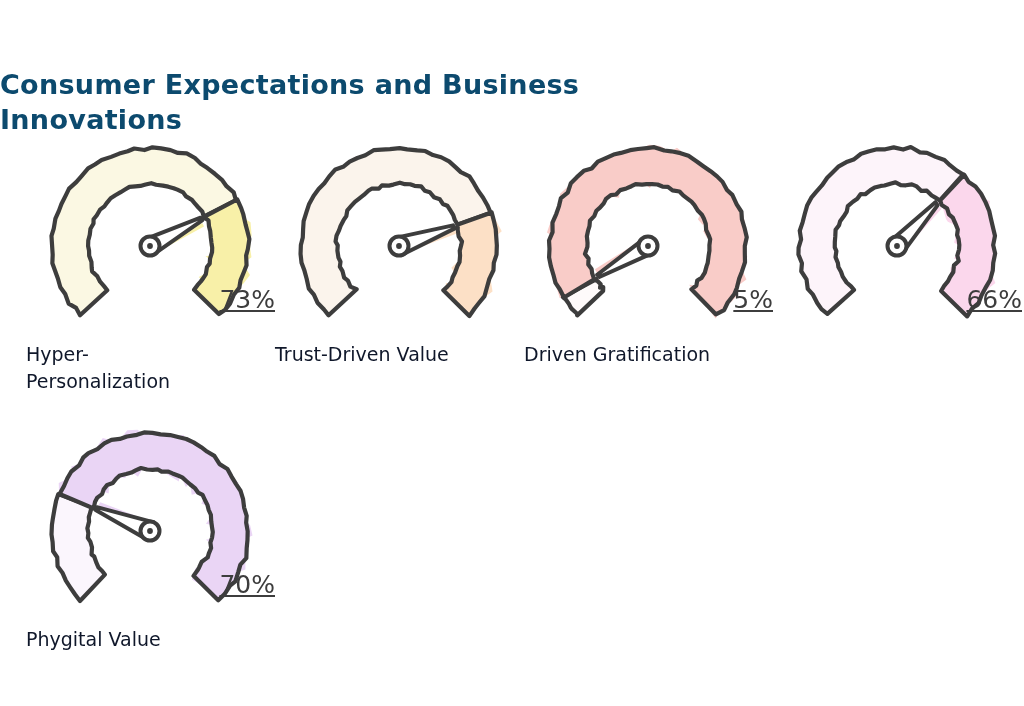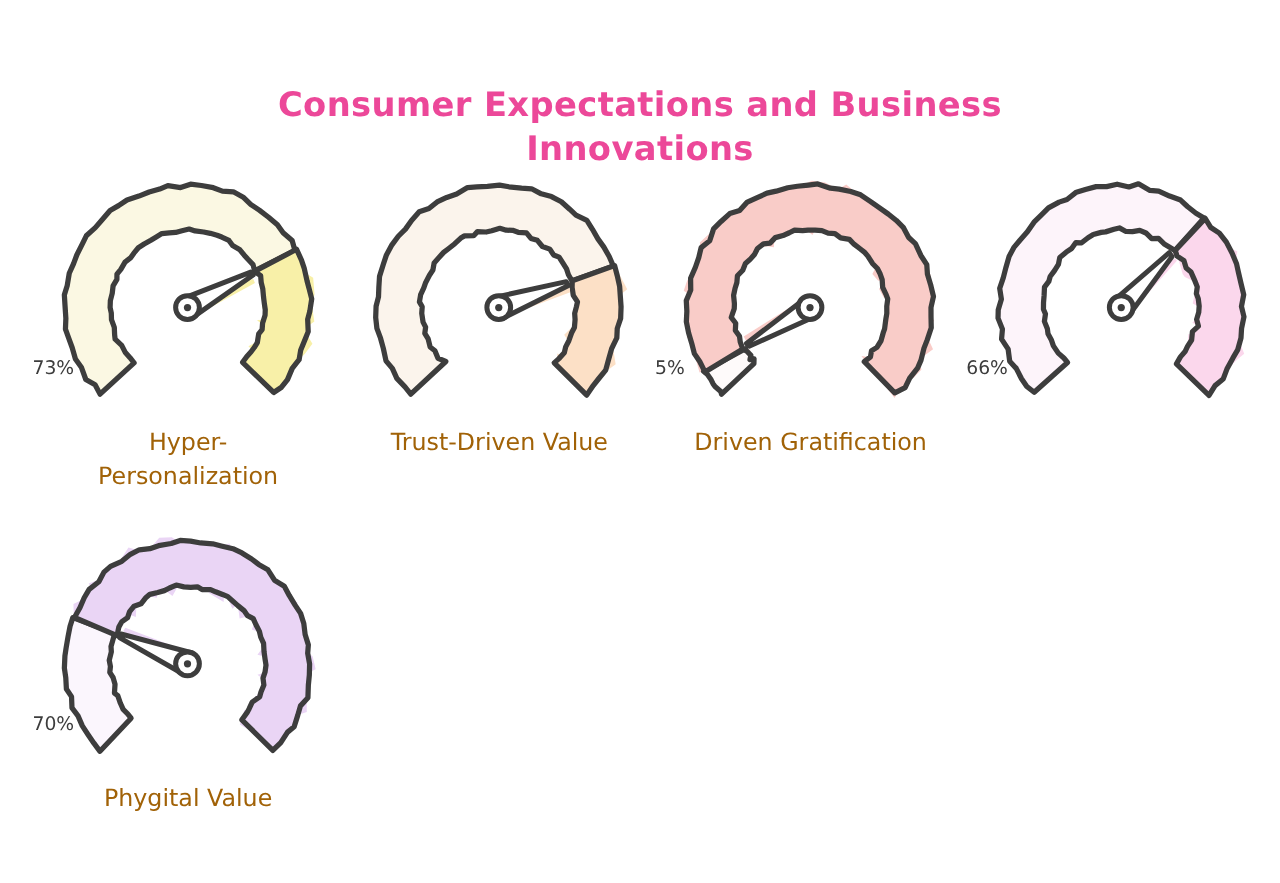--- a/index.html
+++ b/index.html
@@ -17,26 +17,26 @@
   }
   #chart-root {
     position: absolute;
     inset: 0;
   }
   .chart-title {
     position: absolute;
     top: 68px;
     left: 0;
     width: 100%;
-    text-align: center;
+    text-align: left;
     font-size: 27px;
     font-weight: bold;
     line-height: 1.28;
     letter-spacing: 0.3px;
-    color: #ec4899;
+    color: #0c4a6e;
     white-space: pre-line;
   }
   .gauge-grid {
     position: absolute;
     top: 128px;
     left: 26px;
     width: 996px;
     display: flex;
     flex-wrap: wrap;
     align-content: flex-start;
@@ -57,34 +57,35 @@
     justify-content: center;
   }
   .gauge-svg-wrap svg {
     display: block;
   }
   .gauge-value {
     position: absolute;
     top: 157px;
     left: 0;
     width: 249px;
-    text-align: left;
-    font-size: 15px;
+    text-align: right;
+    font-size: 25px;
     color: #3d3d3d;
     pointer-events: none;
+    text-decoration: underline;
   }
   .gauge-label {
     position: absolute;
     top: 213px;
     left: 0;
     width: 249px;
-    text-align: center;
+    text-align: left;
     font-size: 19px;
     line-height: 1.42;
-    color: #a16207;
+    color: #0f172a;
     white-space: pre-line;
   }
 </style>
 </head>
 <body>
 
 <div id="chart-root">
 
   <div class="chart-title">Consumer Expectations and Business
 Innovations</div>

